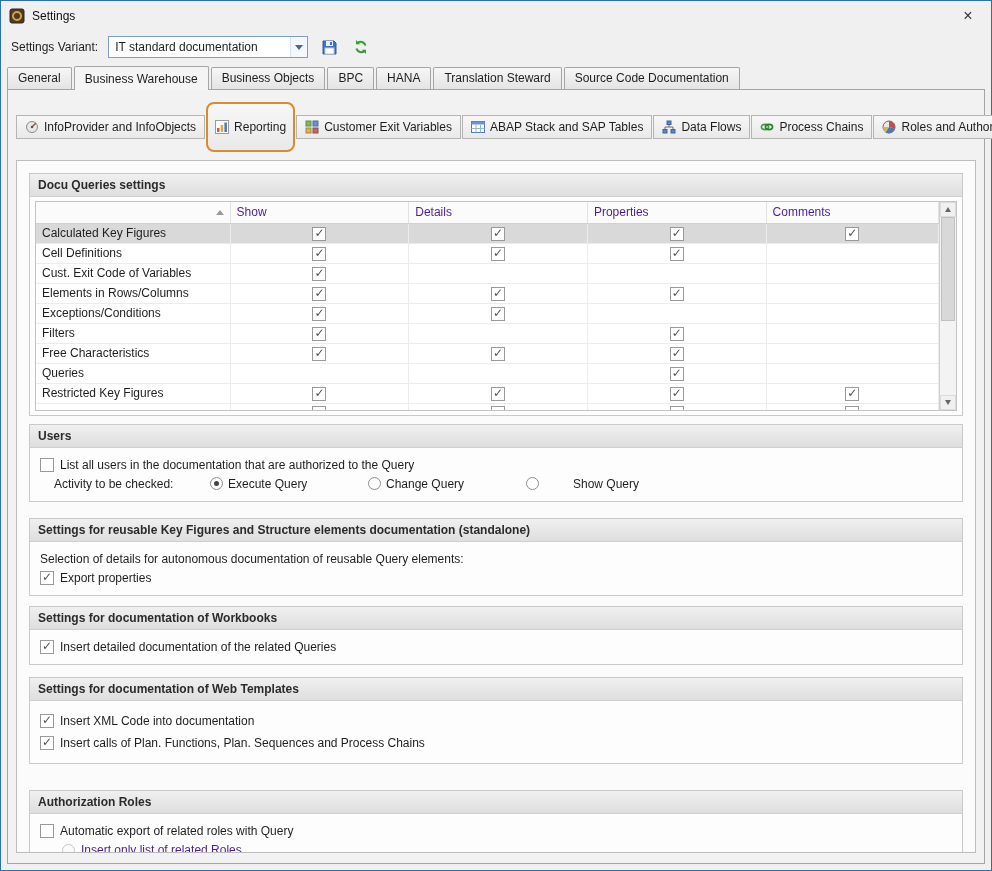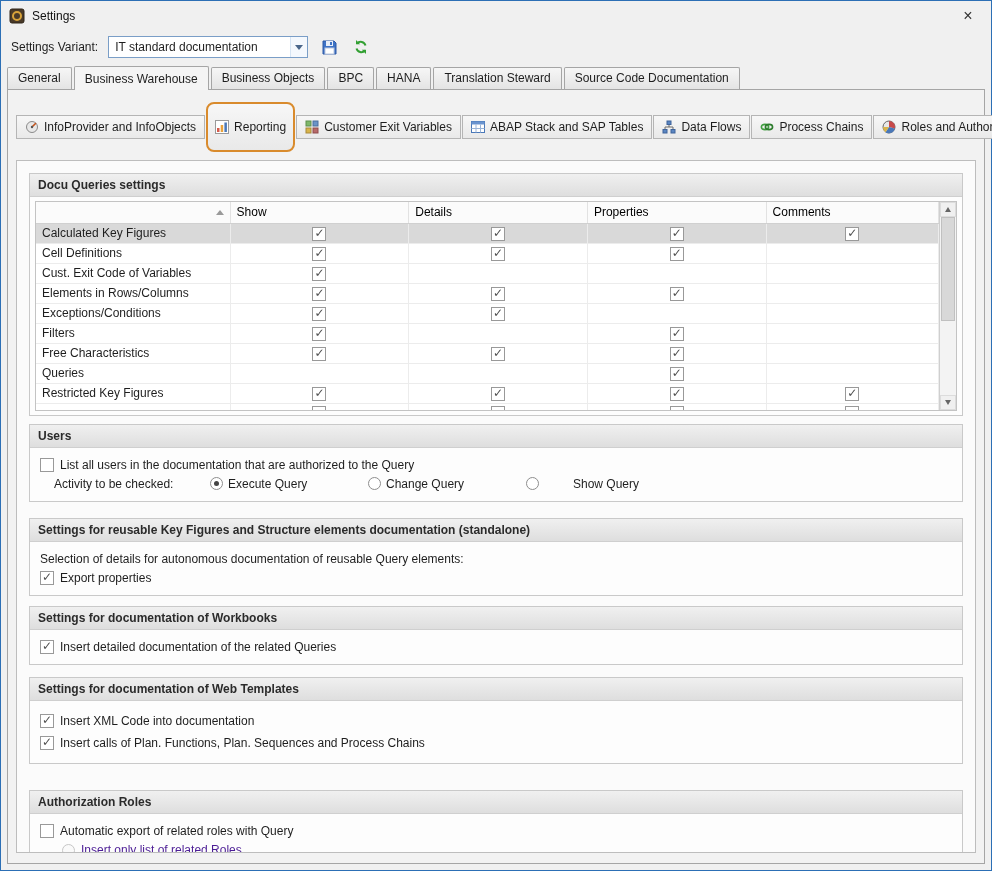--- a/index.html
+++ b/index.html
@@ -25,21 +25,21 @@
   .subtab.hl{border:2px solid #d98b2d;border-radius:8px;padding:16px 7px;}
   .sicon{display:inline-flex;width:14px;height:14px;}
   .panel{flex:1;margin:8px 8px 10px;border:1px solid #bdbdbd;background:#fbfbfb;padding:12px;min-height:0;overflow:hidden;}
   .group{border:1px solid #c9c9c9;background:#fdfdfd;}
   .ghead{padding:4px 8px;font-weight:bold;color:#2b2b2b;background:linear-gradient(#f0f0f0,#dedede);border-bottom:1px solid #cfcfcf;}
   .gbody{padding:5px 10px;}
   .g1{margin-bottom:8px;} .g2{margin-bottom:16px;} .g3{margin-bottom:10px;} .g4{margin-bottom:12px;} .g5{margin-bottom:26px;} .g6{margin-bottom:0;}
   .tablebody{padding:4px 5px;}
   .tablewrap{display:flex;border:1px solid #c3c3c3;background:#fff;}
   table{flex:1;border-collapse:collapse;table-layout:fixed;font-size:12px;}
-  th{height:21px;font-weight:normal;text-align:left;padding:0 6px;background:#fbfbfb;border-bottom:1px solid #d0d0d0;border-right:1px solid #e2e2e2;color:#000000;position:relative;}
+  th{height:21px;font-weight:normal;text-align:left;padding:0 6px;background:#fbfbfb;border-bottom:1px solid #d0d0d0;border-right:1px solid #e2e2e2;color:#4c1d95;position:relative;}
   td{height:20px;border-bottom:1px solid #ececec;border-right:1px solid #ececec;padding:0 6px;white-space:nowrap;overflow:hidden;}
   tr.sel td{background:#d9d9d9;}
   .ckcell{text-align:center;padding:0;}
   .cb{display:inline-block;width:14px;height:14px;border:1px solid #999;background:#fff;position:relative;vertical-align:middle;flex:0 0 auto;}
   .cb.on::after{content:"✓";font-family:"DejaVu Sans",sans-serif;position:absolute;left:1px;top:-2px;font-size:12px;color:#4f4f4f;}
   .ckcell .cb{margin-top:2px;}
   tr.partial td{height:6px;border-bottom:none;}
   .clip{height:6px;overflow:hidden;display:flex;justify-content:center;}
   .sorttri{position:absolute;right:6px;top:8px;width:0;height:0;border-left:4px solid transparent;border-right:4px solid transparent;border-bottom:5px solid #9a9a9a;}
   .vscroll{width:17px;border-left:1px solid #cfcfcf;background:#f3f3f3;display:flex;flex-direction:column;flex:0 0 auto;}

